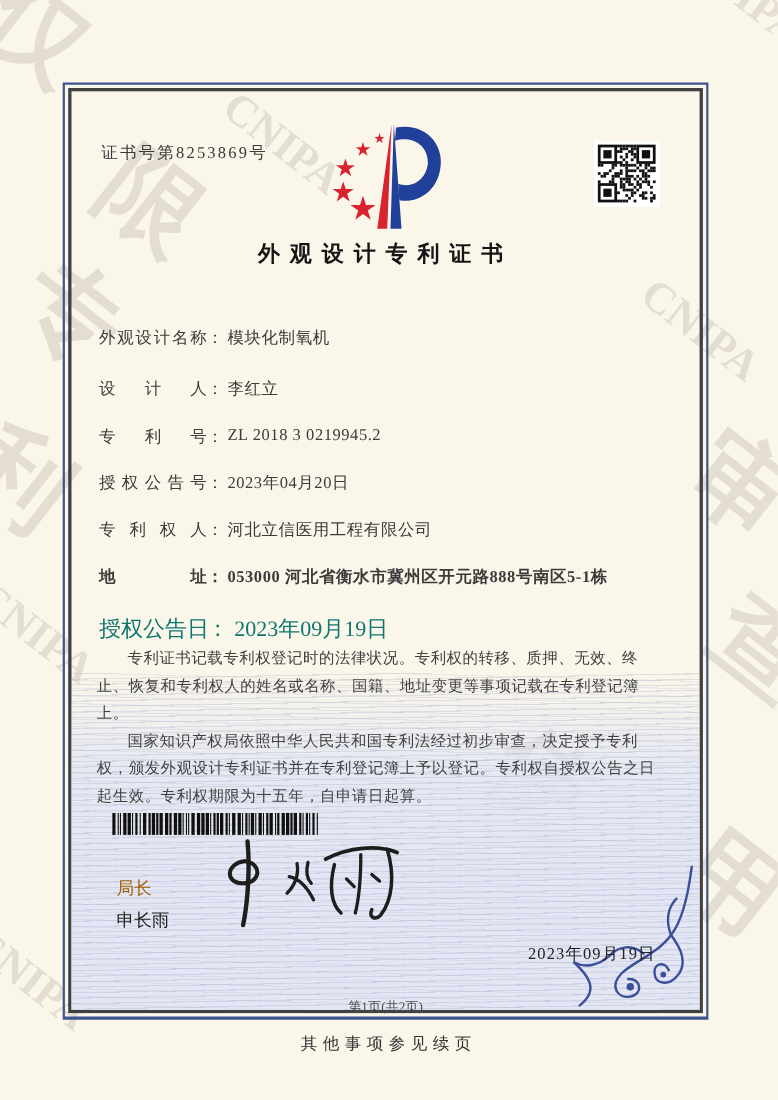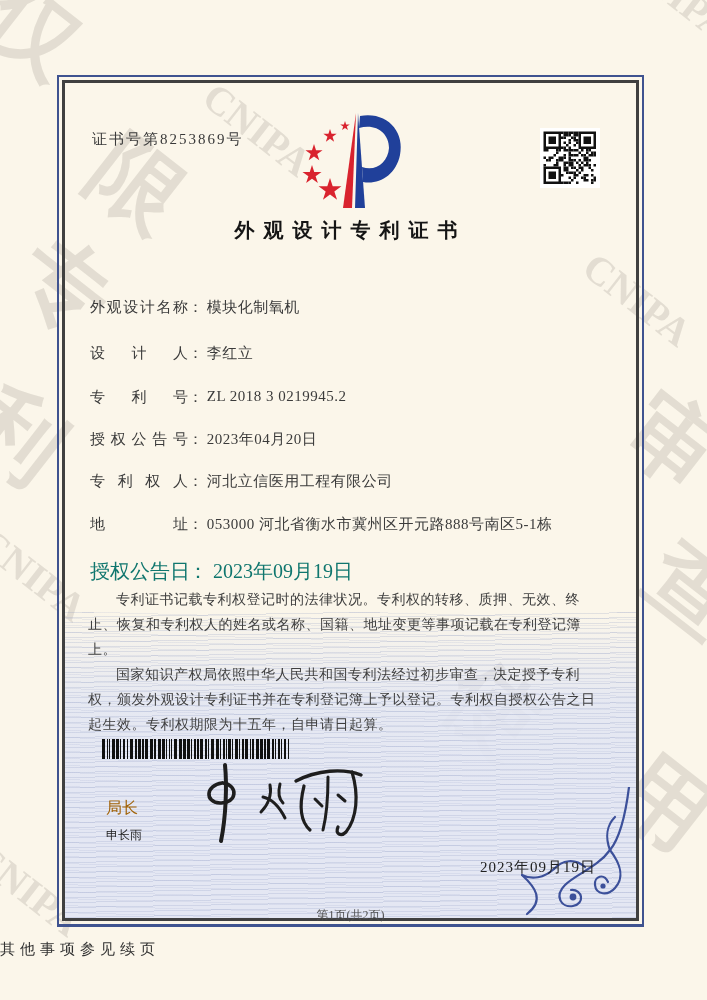--- a/index.html
+++ b/index.html
@@ -49,28 +49,28 @@
     position:absolute;left:0;right:0;bottom:0;top:529px;
     background:
       repeating-linear-gradient(179deg, rgba(122,138,185,.20) 0 1px, rgba(0,0,0,0) 1px 5px),
       repeating-linear-gradient(181.5deg, rgba(140,152,195,.14) 0 1px, rgba(0,0,0,0) 1px 7px),
       linear-gradient(180deg, rgba(226,230,243,0) 0, rgba(226,230,243,.85) 90px, #e4e7f3 180px);
     z-index:3;
   }
   .barcode{position:absolute;left:37px;top:656px;width:190px;height:20px;z-index:5;}
   .sig-title{position:absolute;left:41px;top:715px;font-size:16px;z-index:5;
     font-family:"Liberation Sans","DejaVu Sans",sans-serif;color:#a16207;}
-  .sig-name{position:absolute;left:41px;top:744px;font-size:12px;z-index:5;
+  .sig-name{position:absolute;left:41px;top:744px;font-size:16px;z-index:5;
     font-family:"Liberation Sans","DejaVu Sans",sans-serif;color:#1c1c1c;}
   .sig-hand{position:absolute;left:127px;top:672px;z-index:5;}
   .grant-date{position:absolute;left:415px;top:775px;font-size:15px;color:#222;z-index:5;letter-spacing:1px;}
   .page-info{position:absolute;left:0;width:100%;top:824px;text-align:center;font-size:12px;color:#4d4d4d;z-index:5;}
   .flourish{position:absolute;right:1px;bottom:1px;z-index:4;}
   .footer-note{
-    position:absolute;left:0;top:940px;width:100%;text-align:left;z-index:2;
+    position:absolute;left:0;top:940px;width:100%;text-align:center;z-index:2;
     font-size:15px;letter-spacing:5px;color:#323232;
   }
 </style>
 </head>
 <body>
 
 <div class="wm-layer" id="wm-layer">
     <span class="wm" style="left: -10px; top: -14px; font-size: 90px; transform: rotate(38deg);">仅</span>
     <span class="wm" style="left: 92px; top: 140px; font-size: 90px; transform: rotate(38deg);">限</span>
     <span class="wm" style="left: 195px; top: 110px; font-size: 40px; transform: rotate(38deg);">CNIPA</span>
@@ -275,21 +275,21 @@
   <div class="field-row" style="top: 347px;">
     <span class="flabel">授权公告号</span><span class="fcolon">：</span>
     <span class="fvalue">2023年04月20日</span>
   </div>
 
   <div class="field-row" style="top: 389px;">
     <span class="flabel">专利权人</span><span class="fcolon">：</span>
     <span class="fvalue">河北立信医用工程有限公司</span>
   </div>
 
-  <div class="field-row" style="top: 432px;">
+  <div class="field-row" style="top: 432px; font-weight: bold;">
     <span class="flabel">地址</span><span class="fcolon">：</span>
     <span class="fvalue">053000 河北省衡水市冀州区开元路888号南区5-1栋</span>
   </div>
 </div>
 
     <div class="grant-row">
       <span>
         <span class="flabel">授权公告日</span><span class="fcolon">：</span>
         <span>2023年09月19日</span>
       </span>

